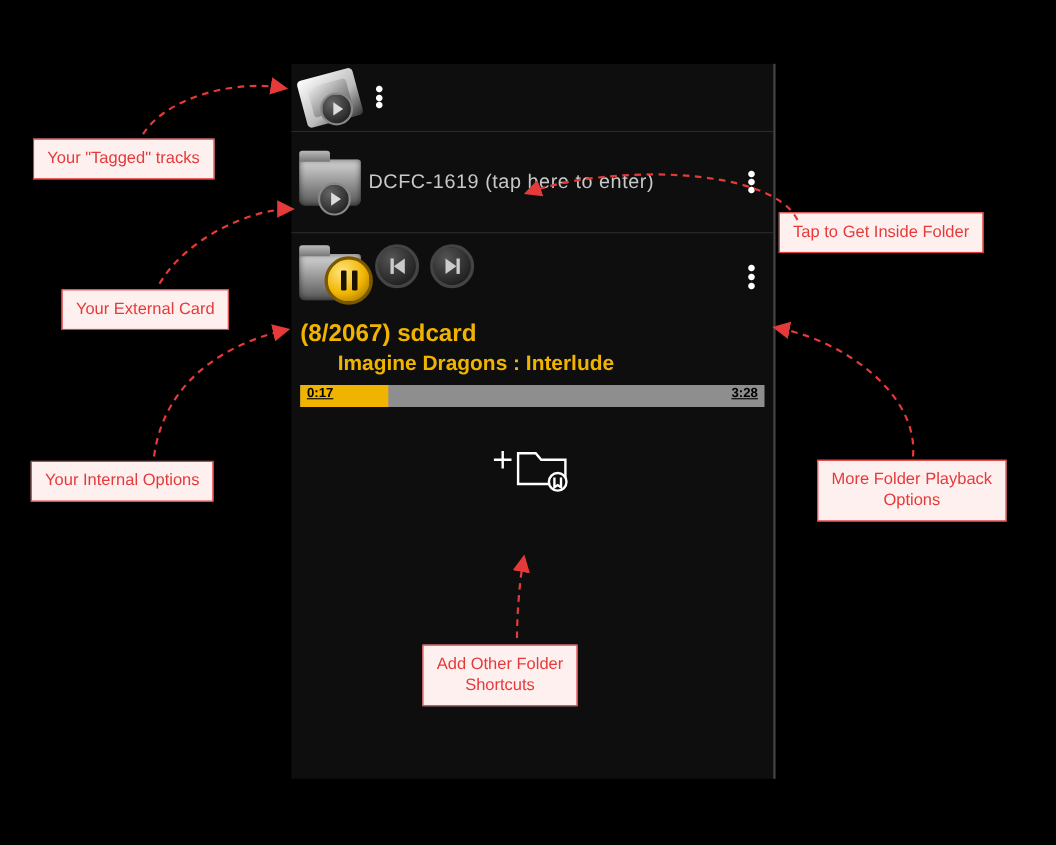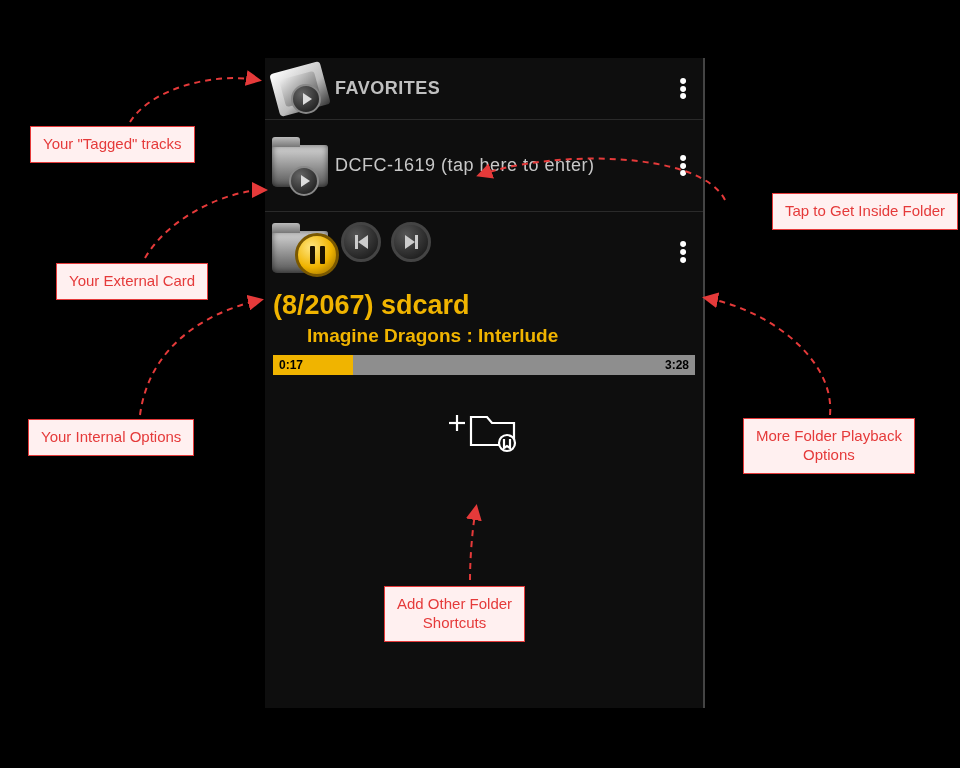--- a/index.html
+++ b/index.html
@@ -129,33 +129,33 @@
     border-bottom: 7px solid transparent;
   }
   .skip-prev .tri { border-right: 10px solid #ccc; }
   .skip-next .tri { border-left: 10px solid #ccc; }
   .skip-btn .bar { width: 3px; height: 14px; background: #ccc; }
   .sd-folder-wrap { width: 70px; height: 60px; position: relative; }
   .sd-info {
     padding: 8px 10px 0 8px;
   }
   .sd-count {
-    color: #f0b400; font-size: 27px; font-weight: 600;
+    color: #f0b400; font-size: 22px; font-weight: 600;
   }
   .sd-track {
     color: #f0b400; font-size: 19px; font-weight: 700;
     margin-top: 4px;
     margin-left: 34px;
   }
   .progress {
     position: relative;
     height: 20px;
     background: #8e8e8e;
     margin: 8px 8px 0 8px;
-    display: flex; align-items: center;
+    display: flex; align-items: flex-start; text-decoration: underline;
   }
   .progress-fill {
     position: absolute; left: 0; top: 0; bottom: 0;
     background: #f0b400;
   }
   .prog-time-l, .prog-time-r {
     position: relative; z-index: 2;
     font-size: 12px; font-weight: 700;
     padding: 0 6px;
   }
@@ -190,21 +190,20 @@
 </head>
 <body>
 
 <div class="phone">
 
   <div class="row row-fav">
     <div class="fav-icon-wrap">
       <div class="fav-shape"></div>
       <div class="play-badge"></div>
     </div>
-    <div class="row-label fav-label">FAVORITES</div>
     <div class="kebab">
         <span>•</span>
         <span>•</span>
         <span>•</span>
       </div>
   </div>
 
   <div class="row row-folder">
     <div class="folder-icon-wrap">
       <div class="folder-shape"></div>
@@ -265,21 +264,21 @@
       <circle cx="62" cy="40" r="8" fill="#0e0e0e"></circle>
       <path d="M59 36 v9 l3 -2 l3 2 v-9"></path>
     </svg>
   </div>
 
 </div>
 
 <div class="callout" style="left:30px; top:126px;">Your "Tagged" tracks</div>
 <div class="callout" style="left:42px; top:263px;margin-left:14px;">Your External Card</div>
 <div class="callout" style="left:28px; top:419px;">Your Internal Options</div>
-<div class="callout" style="left:772px; top:193px;">Tap to Get Inside Folder</div>
+<div class="callout" style="left:708px; top:193px;">Tap to Get Inside Folder</div>
 <div class="callout" style="left:743px; top:418px;">More Folder Playback
 Options</div>
 <div class="callout" style="left:384px; top:586px;">Add Other Folder
 Shortcuts</div>
 
 <svg class="overlay">
   <defs>
     <marker id="arr" markerWidth="8" markerHeight="8" refX="6" refY="4" orient="auto">
       <path d="M0,0 L8,4 L0,8 z" fill="#e53a3a"></path>
     </marker>

